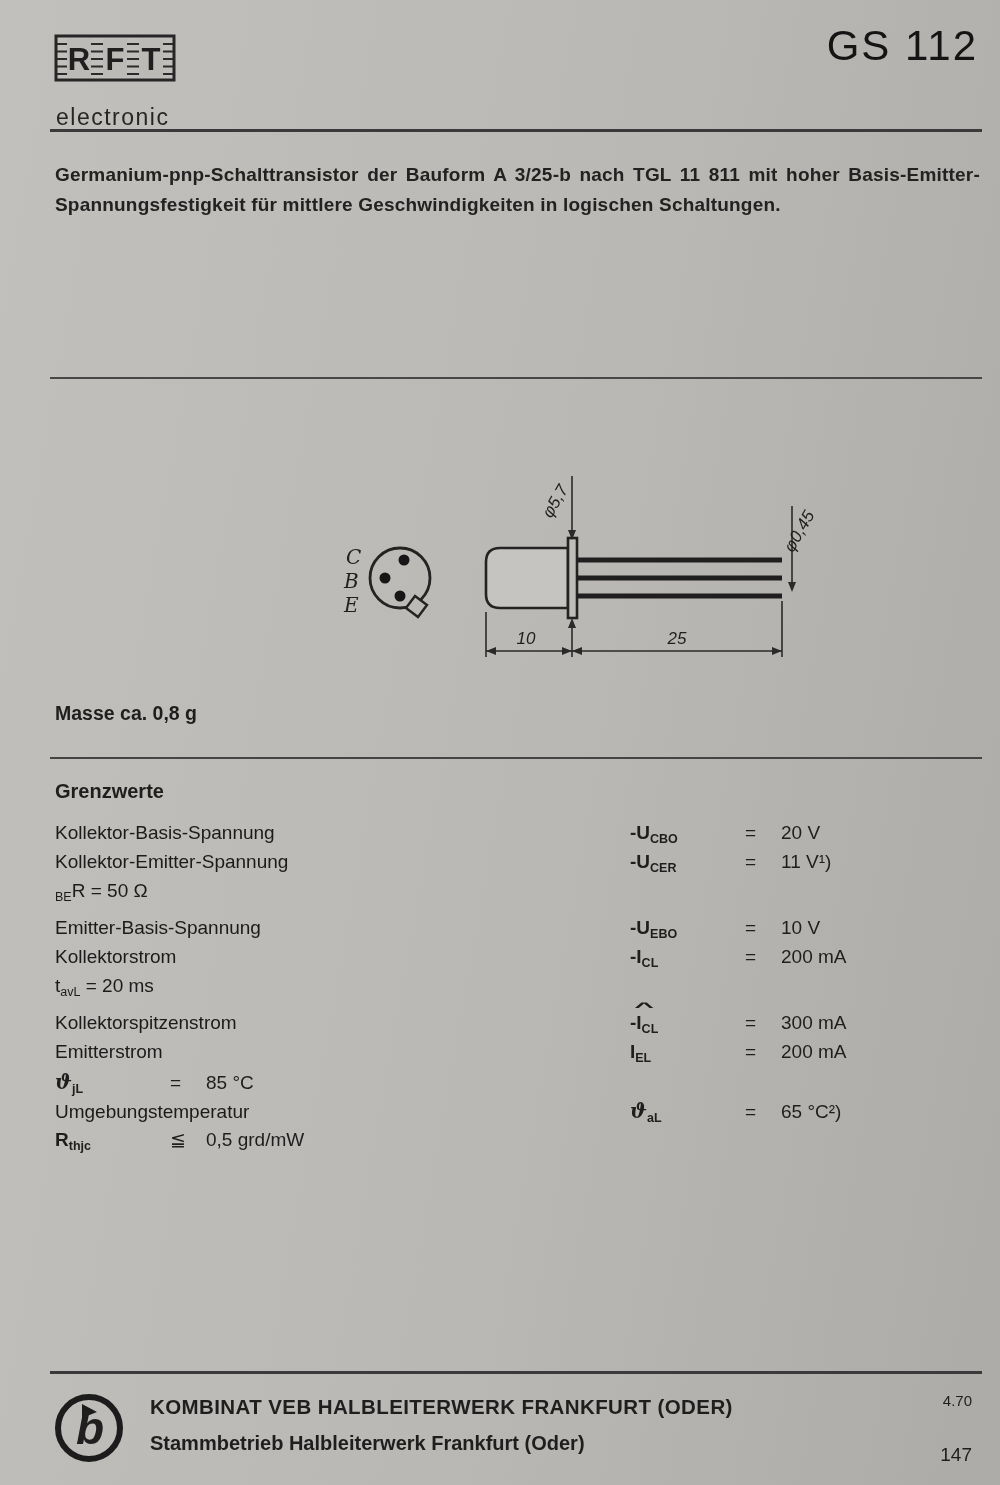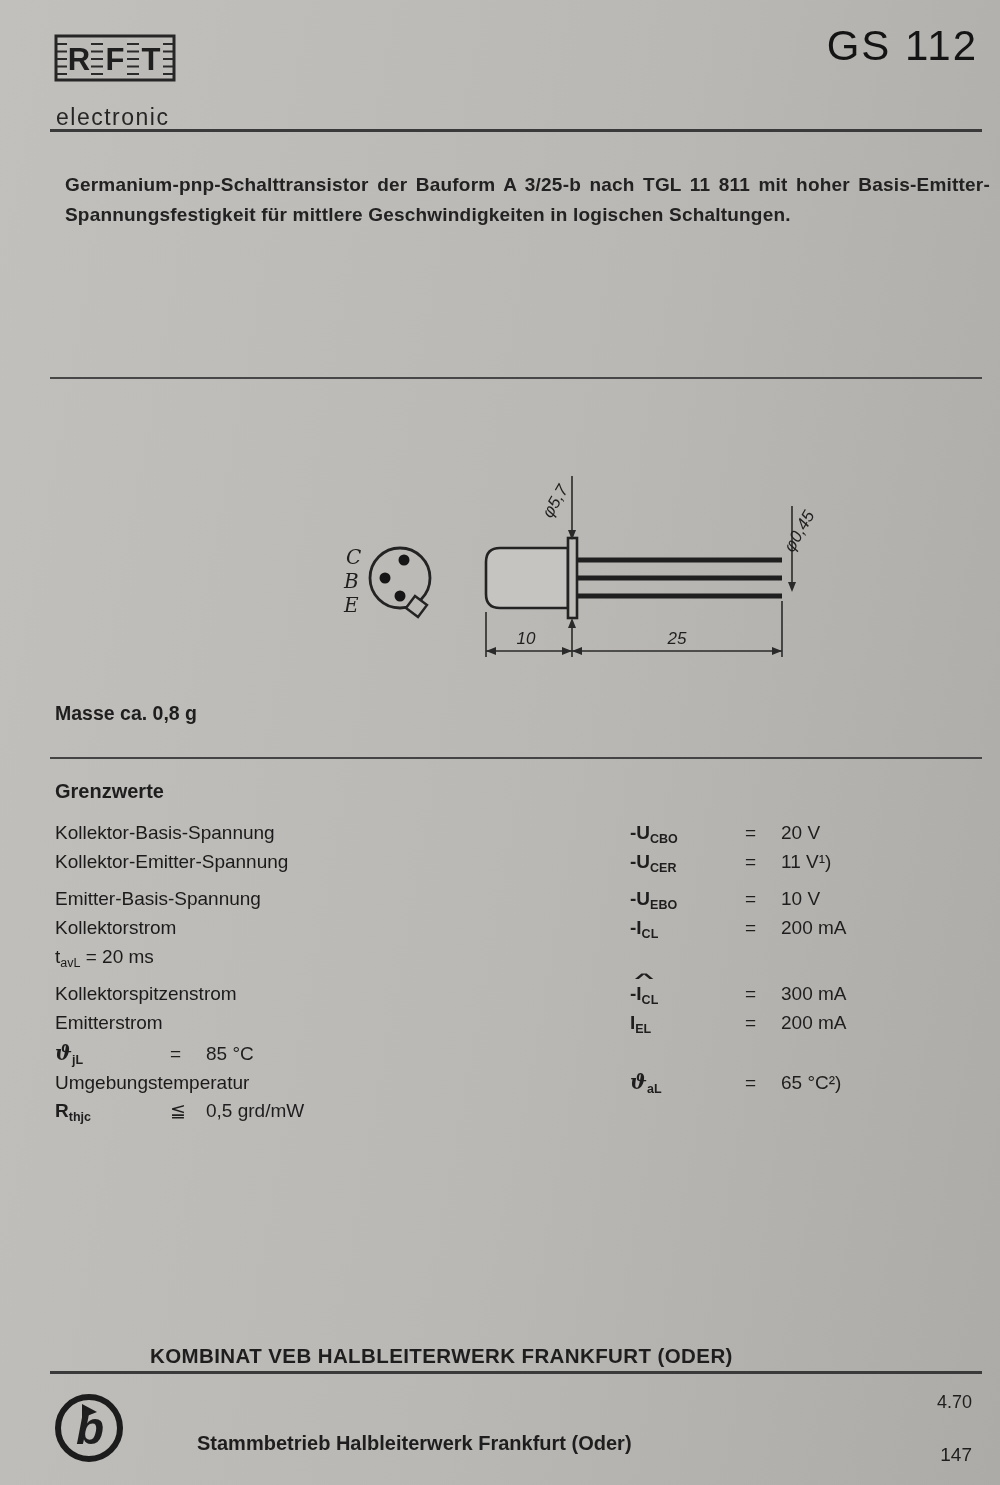--- a/index.html
+++ b/index.html
@@ -11,21 +11,21 @@
   .rule{position:absolute;left:50px;width:932px;background:#3a3a3a;}
   .rule-1{top:129px;height:3px;}
   .rule-2{top:377px;height:2px;background:#474747;}
   .rule-3{top:757px;height:2px;background:#444;}
   .rule-4{top:1371px;height:3px;}
 
   .rft{position:absolute;left:54px;top:34px;}
   .electronic{position:absolute;left:56px;top:104px;font-size:23px;letter-spacing:1.5px;color:#262626;font-weight:400;}
   .doc-num{position:absolute;right:22px;top:22px;font-size:42px;font-weight:400;letter-spacing:2px;color:#141414;}
 
-  .intro{position:absolute;left:55px;top:160px;width:925px;margin:10px;
+  .intro{position:absolute;left:55px;top:160px;width:925px;margin:0;
     font-size:19px;font-weight:700;line-height:30px;text-align:justify;letter-spacing:0.2px;color:#222;}
 
   .drawing{position:absolute;left:300px;top:460px;}
 
   .mass{position:absolute;left:55px;top:702px;font-size:19.5px;font-weight:700;}
 
   .limits-title{position:absolute;left:55px;top:780px;font-size:20px;font-weight:700;}
 
   .limits{position:absolute;left:55px;top:822px;width:900px;}
   .lim-row{display:flex;align-items:baseline;height:29px;font-size:19px;}
@@ -35,23 +35,23 @@
   .c-rel{width:36px;font-weight:400;}
   .c-val{flex:1;font-weight:400;}
   .sub{font-size:12.5px;vertical-align:-4px;font-weight:700;letter-spacing:0;}
   .note .sub{font-weight:400;}
   .greek .sym-main{font-style:italic;font-family:"DejaVu Serif",serif;font-size:20px;}
   .sym-wrap{position:relative;display:inline-block;}
   .hat{position:absolute;top:-13px;left:0;width:100%;text-align:center;
     transform:scaleX(2.6);font-size:13px;font-weight:700;}
 
   .hfo{position:absolute;left:52px;top:1391px;}
-  .f1{position:absolute;left:150px;top:1344px;font-size:20.5px;font-weight:700;letter-spacing:0.4px;text-align:right;}
-  .f2{position:absolute;left:150px;top:1432px;font-size:20px;font-weight:700;margin-left:47px;}
-  .issue{position:absolute;right:28px;top:1392px;font-size:18px;font-weight:400;}
+  .f1{position:absolute;left:150px;top:1395px;font-size:20.5px;font-weight:700;letter-spacing:0.4px;text-align:right;}
+  .f2{position:absolute;left:150px;top:1432px;font-size:20px;font-weight:700;}
+  .issue{position:absolute;right:28px;top:1392px;font-size:15px;font-weight:400;}
   .pagenum{position:absolute;right:28px;top:1444px;font-size:19px;font-weight:400;}
 
   svg text{fill:#1f1f1f;}
 </style>
 </head>
 <body>
 
 <div class="page">
 
   <div class="rft">
@@ -153,20 +153,23 @@
       <div class="c-val">20 V</div>
     </div>
 
     <div class="lim-row">
       <div class="c-label">Kollektor-Emitter-Spannung</div>
       <div class="c-sym"><span class="sym-main">-U</span><span class="sub">CER</span></div>
       <div class="c-rel">=</div>
       <div class="c-val">11 V¹)</div>
     </div>
 
+    <div class="lim-row note">
+      <div class="c-label"><span class="sub">BE</span><span>R = 50 Ω</span></div>
+    </div>
 
     <div class="lim-row mt">
       <div class="c-label">Emitter-Basis-Spannung</div>
       <div class="c-sym"><span class="sym-main">-U</span><span class="sub">EBO</span></div>
       <div class="c-rel">=</div>
       <div class="c-val">10 V</div>
     </div>
 
     <div class="lim-row">
       <div class="c-label">Kollektorstrom</div>

